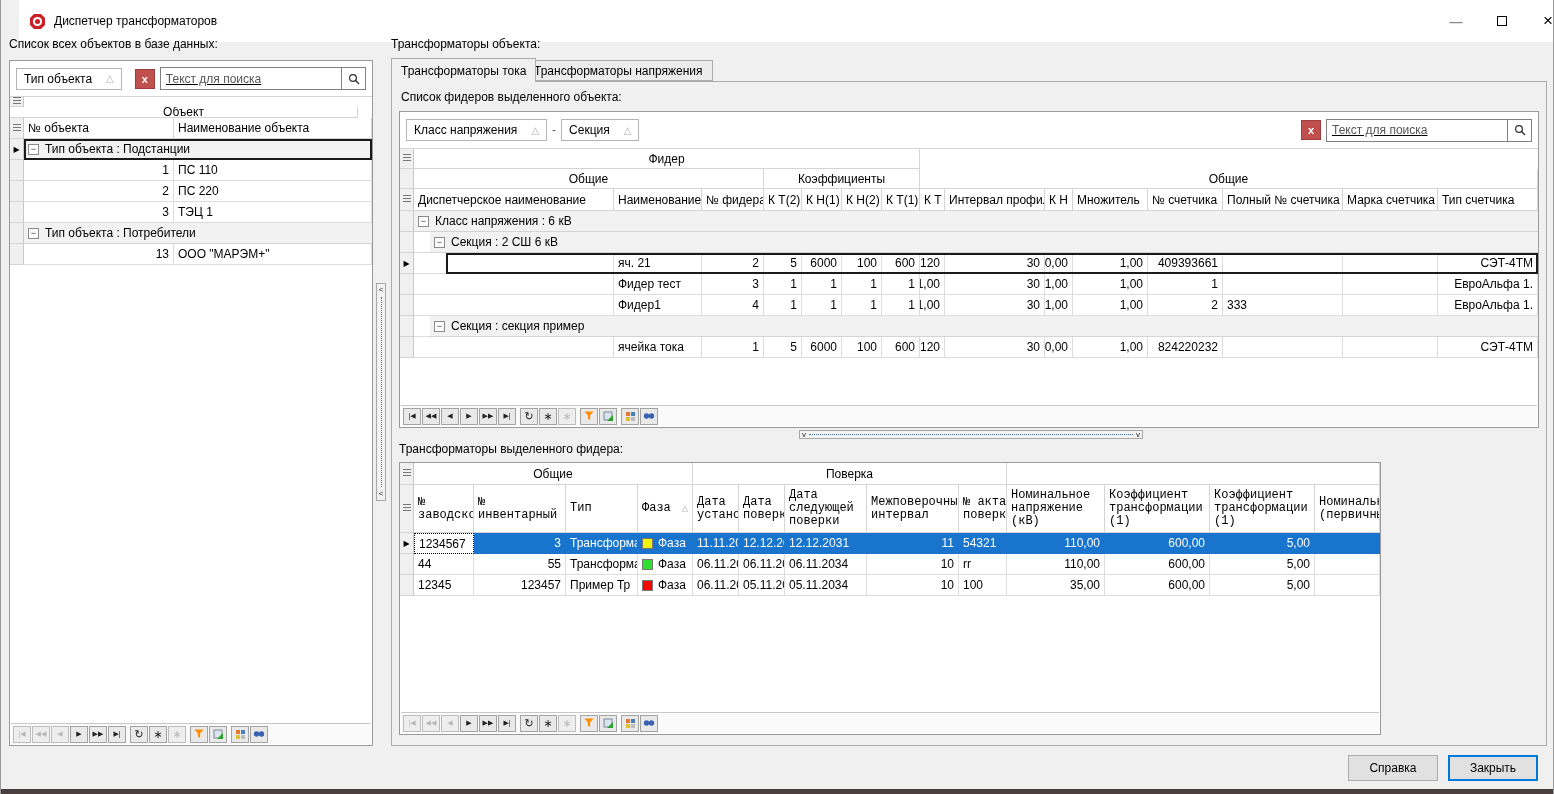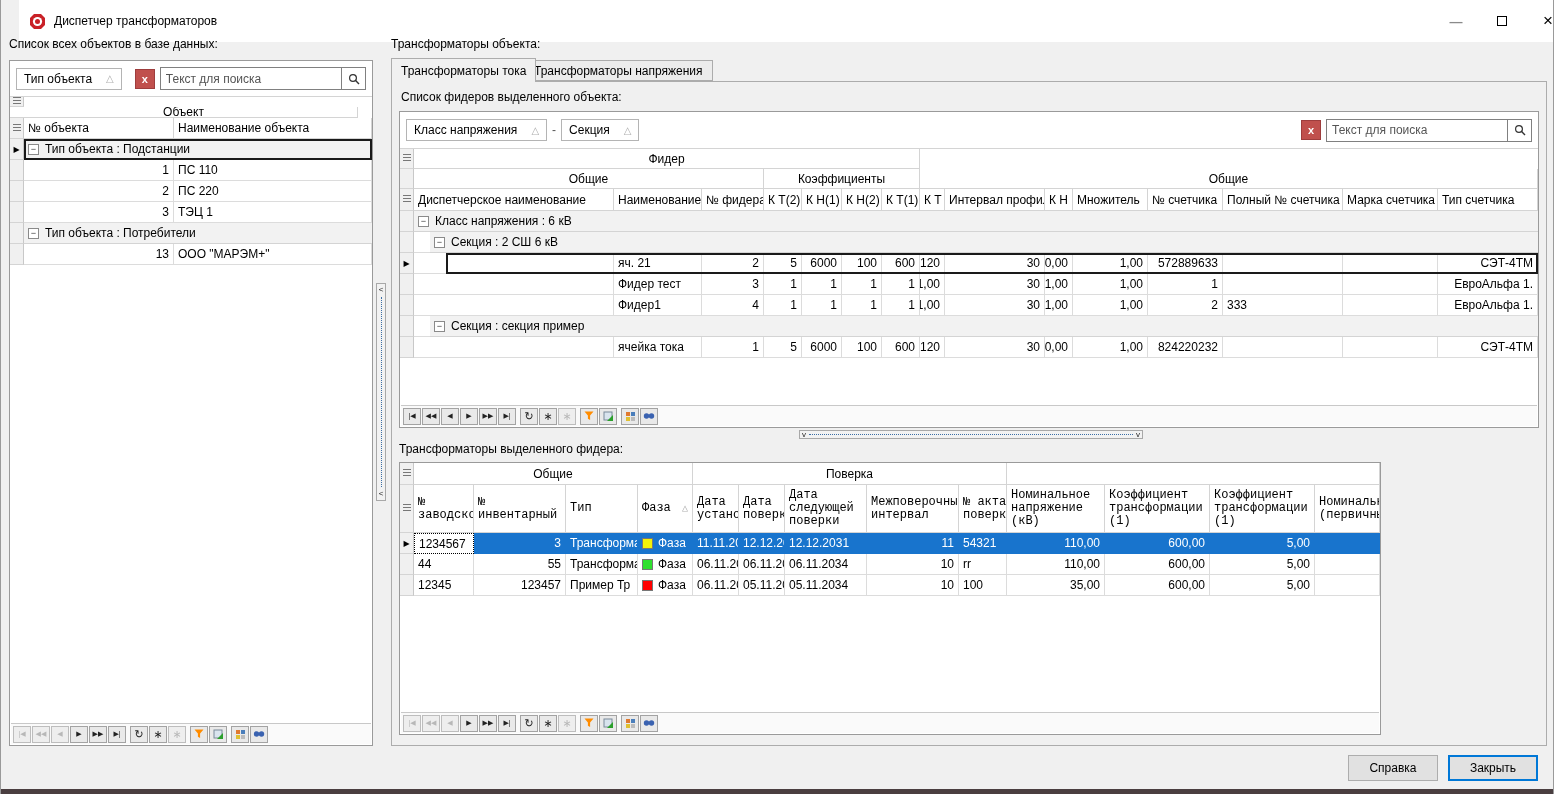--- a/index.html
+++ b/index.html
@@ -24,21 +24,21 @@
   
   .panel-label { position:absolute; font-size:12px; }
   
   .grid { position:absolute; background:#fff; border:1px solid #9a9a9a; overflow:hidden; }
   .gp { display:flex; align-items:center; padding:0 6px; background:#fff; border-bottom:1px solid #d4d4d4; gap:5px; }
   .chip { display:inline-flex; align-items:center; gap:14px; height:22px; padding:0 7px; background:#fff; border:1px solid #b4b4b4; }
   .chip .sortg { color:#b0b0b0; font-size:10px; }
   .chip-dash { color:#555; }
   .clear-btn { width:20px; height:20px; background:#c0504d; border:1px solid #9e3d3d; color:#fff; font-weight:bold; font-size:11px; display:flex; align-items:center; justify-content:center; }
   .searchbox { display:flex; height:23px; border:1px solid #808080; background:#fff; }
-  .searchbox input { flex:1; border:none; outline:none; padding:0 5px; font:12px "Liberation Sans","DejaVu Sans",sans-serif; color:#7f1d1d; }
+  .searchbox input { flex:1; border:none; outline:none; padding:0 5px; font:12px "Liberation Sans","DejaVu Sans",sans-serif; color:#000000;text-decoration:underline; }
   .searchbox input::placeholder { color:#555; }
   .mag-btn { width:24px; border-left:1px solid #808080; background:#fff; display:flex; align-items:center; justify-content:center; }
   .hrow { display:flex; }
   .hcell { border-right:1px solid #d4d4d4; border-bottom:1px solid #d4d4d4; background:#fff; display:flex; align-items:center; padding:0 4px; overflow:hidden; white-space:nowrap; }
   .hcell.band { justify-content:center; }
   .hcell.wrap { white-space:normal; line-height:13px; align-items:center; }
   .ind { width:14px; flex:none; background:#f0f0f0; border-right:1px solid #c8c8c8; border-bottom:1px solid #d4d4d4; display:flex; align-items:center; justify-content:center; }
   .ind .lines { width:8px; height:9px; background:repeating-linear-gradient(#777 0 1px, transparent 1px 3px); }
   .ind .cur { font-size:8px; color:#000; }
   .row { display:flex; height:21px; }
@@ -301,21 +301,21 @@
             <div class="cell" style="width: 88px;">яч. 21</div>
             <div class="cell r" style="width: 62px;">2</div>
             <div class="cell r" style="width: 38px;">5</div>
             <div class="cell r" style="width: 40px;">6000</div>
             <div class="cell r" style="width: 40px;">100</div>
             <div class="cell r" style="width: 38px;">600</div>
             <div class="cell r" style="width: 25px;">120</div>
             <div class="cell r" style="width: 100px;">30</div>
             <div class="cell r" style="width: 28px;">60,00</div>
             <div class="cell r" style="width: 75px;">1,00</div>
-            <div class="cell r" style="width: 75px;">572889633</div>
+            <div class="cell r" style="width: 75px;">409393661</div>
             <div class="cell" style="width: 120px;"></div>
             <div class="cell" style="width: 95px;"></div>
             <div class="cell r" style="width: 100px;">СЭТ-4ТМ</div>
           </div>
         </div>
         <div class="row">
           <div class="ind"></div>
           <div class="spacer" style="width: 32px;"></div>
           <div style="display: flex; flex: 1 1 0%;">
             <div class="cell" style="width: 168px;"></div>

